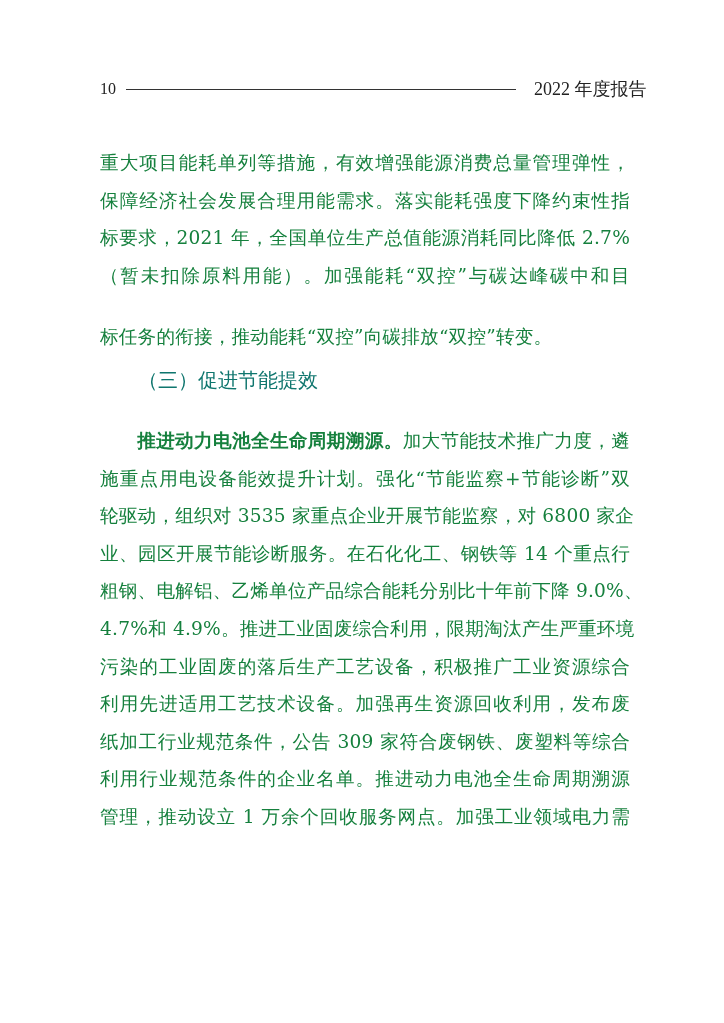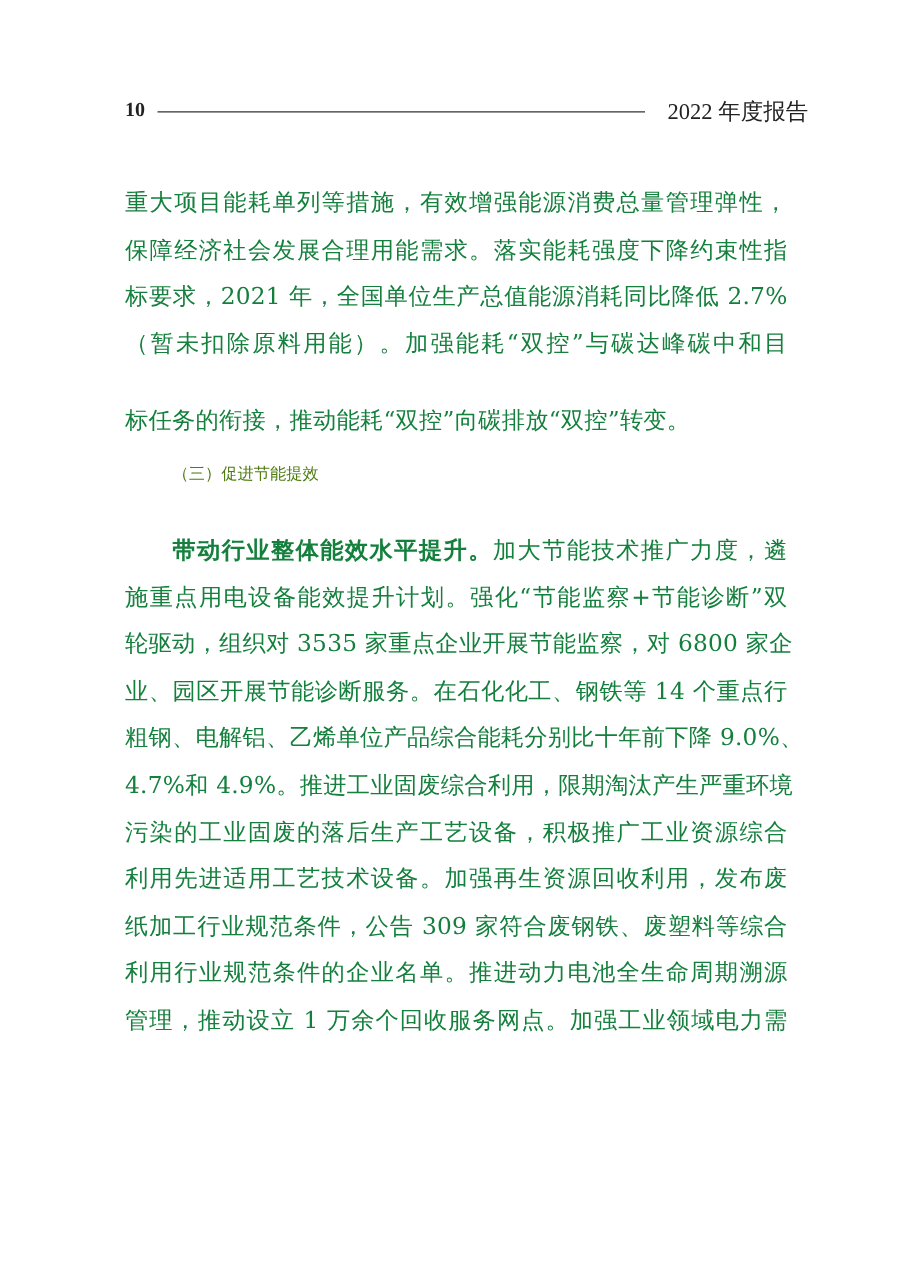--- a/index.html
+++ b/index.html
@@ -22,21 +22,20 @@
       width: 524px;
       height: 22px;
       display: flex;
       align-items: center;
     }
     .page-number {
       font-family: "Liberation Serif", serif;
       font-size: 16px;
       color: #222;
       line-height: 22px;
-      font-weight: bold;
     }
     .header-rule {
       flex: 0 0 auto;
       width: 390px;
       height: 1px;
       background: #333;
       margin-left: 10px;
       margin-right: 18px;
     }
     .header-title {
@@ -66,28 +65,28 @@
       white-space: nowrap;
       text-align: justify;
       text-align-last: justify;
     }
     .para .line.last {
       text-align-last: left;
       margin-top: 24px;
     }
     .section-heading {
       font-family: "DejaVu Sans", "Liberation Sans", sans-serif;
-      font-size: 13px;
+      font-size: 20px;
       font-weight: normal;
       margin: 0;
       position: absolute;
       left: 38px;
       top: 221px;
       line-height: 30px;
-      color: #4d7c0f;
+      color: #0f766e;
     }
     .para2 {
       position: absolute;
       left: 0;
       top: 278px;
       width: 530px;
     }
     .bold-lead {
       font-family: "DejaVu Sans", "Liberation Sans", sans-serif;
       font-weight: bold;
@@ -111,21 +110,21 @@
     <span class="line">重大项目能耗单列等措施，有效增强能源消费总量管理弹性，</span>
     <span class="line">保障经济社会发展合理用能需求。落实能耗强度下降约束性指</span>
     <span class="line">标要求，2021 年，全国单位生产总值能源消耗同比降低 2.7%</span>
     <span class="line">（暂未扣除原料用能）。加强能耗“双控”与碳达峰碳中和目</span>
     <span class="line last">标任务的衔接，推动能耗“双控”向碳排放“双控”转变。</span>
   </p>
 
   <h2 class="section-heading">（三）促进节能提效</h2>
 
   <p class="para para2">
-    <span class="line"><span class="indent"></span><span class="bold-lead">带动行业整体能效水平提升。</span><span>加大节能技术推广力度，遴</span></span>
+    <span class="line"><span class="indent"></span><span class="bold-lead">推进动力电池全生命周期溯源。</span><span>加大节能技术推广力度，遴</span></span>
     <span class="line">施重点用电设备能效提升计划。强化“节能监察+节能诊断”双</span>
     <span class="line">轮驱动，组织对 3535 家重点企业开展节能监察，对 6800 家企</span>
     <span class="line">业、园区开展节能诊断服务。在石化化工、钢铁等 14 个重点行</span>
     <span class="line">粗钢、电解铝、乙烯单位产品综合能耗分别比十年前下降 9.0%、</span>
     <span class="line">4.7%和 4.9%。推进工业固废综合利用，限期淘汰产生严重环境</span>
     <span class="line">污染的工业固废的落后生产工艺设备，积极推广工业资源综合</span>
     <span class="line">利用先进适用工艺技术设备。加强再生资源回收利用，发布废</span>
     <span class="line">纸加工行业规范条件，公告 309 家符合废钢铁、废塑料等综合</span>
     <span class="line">利用行业规范条件的企业名单。推进动力电池全生命周期溯源</span>
     <span class="line">管理，推动设立 1 万余个回收服务网点。加强工业领域电力需</span>

